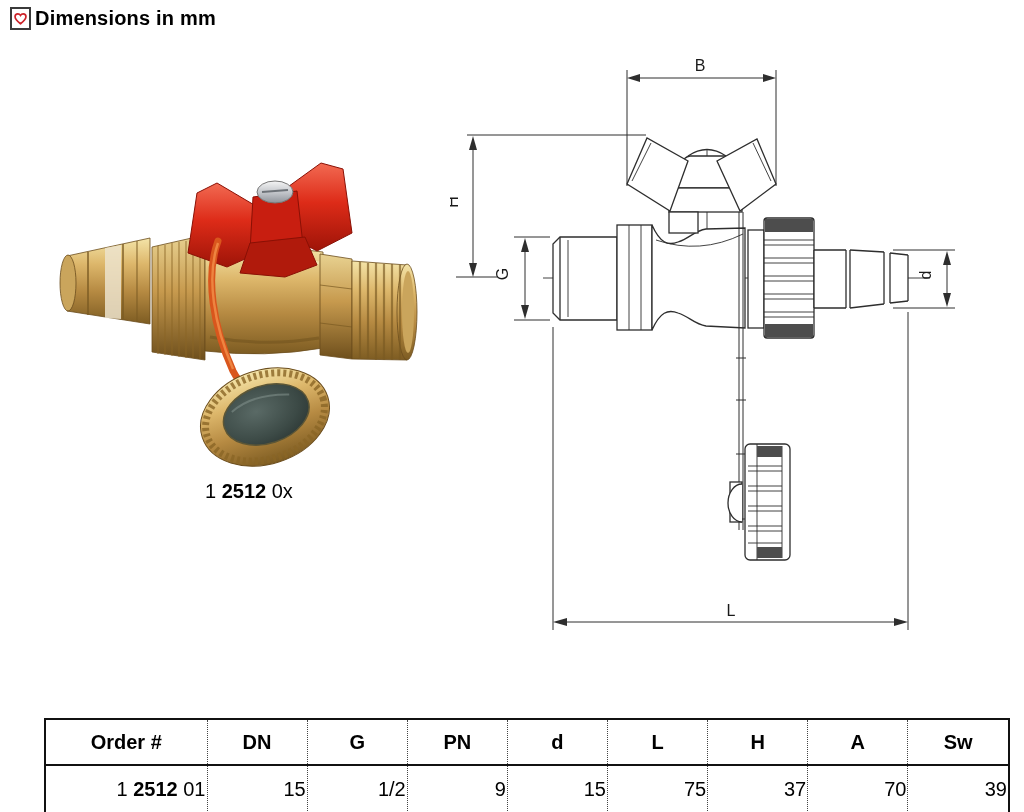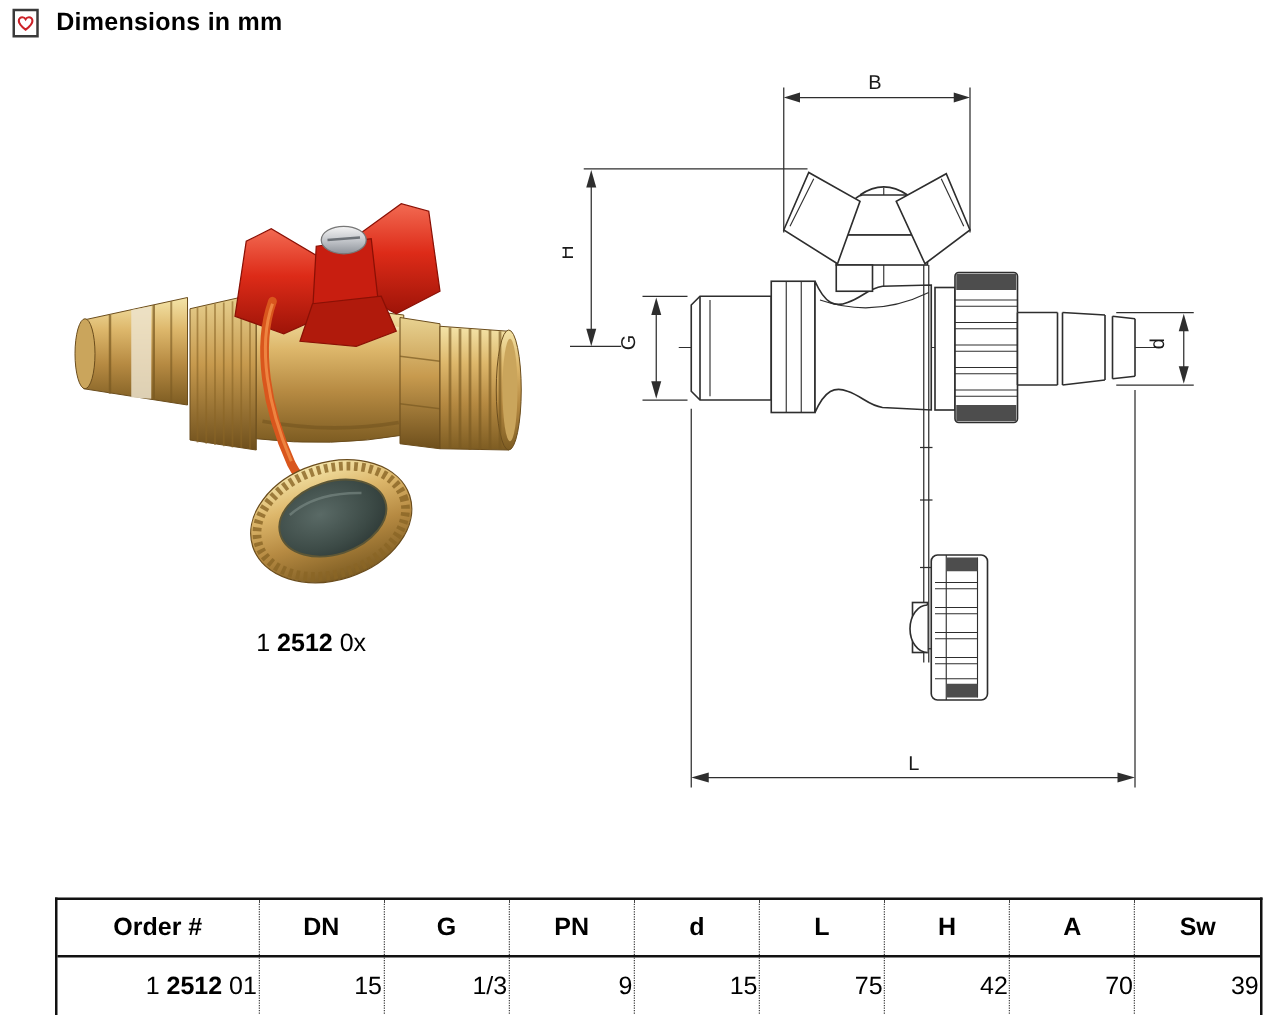--- a/index.html
+++ b/index.html
@@ -1,25 +1,25 @@
 <!DOCTYPE html>
 <html><head>
 <meta charset="utf-8">
 <style>
   html,body{margin:0;padding:0;}
   body{
     width:1024px;height:812px;position:relative;background:#ffffff;
     font-family:"Liberation Sans",sans-serif;color:#000;overflow:hidden;
   }
-  .doc-header{position:absolute;left:10px;top:7px;display:flex;align-items:center;gap:14px;}
+  .doc-header{position:absolute;left:10px;top:7px;display:flex;align-items:center;gap:4px;}
   .heart-box{width:21px;height:23px;border:2px solid #3a3a3a;background:#fff;
     display:flex;align-items:center;justify-content:center;box-sizing:border-box;}
   .doc-title{font-size:20px;font-weight:bold;letter-spacing:.2px;}
   .photo-wrap{position:absolute;left:55px;top:155px;width:395px;height:320px;}
-  .caption{position:absolute;left:205px;top:504px;font-size:20px;white-space:pre;}
+  .caption{position:absolute;left:205px;top:480px;font-size:20px;white-space:pre;}
   .caption b{font-weight:bold;}
   .drawing-wrap{position:absolute;left:450px;top:55px;width:570px;height:595px;}
   .table-frame{
     position:absolute;left:44px;top:718px;width:966px;box-sizing:border-box;
     border-top:2px solid #111;border-left:2px solid #111;border-right:2px solid #111;
     border-bottom:1px dotted #444;background:#fff;
   }
   table.spec{border-collapse:collapse;table-layout:fixed;width:100%;}
   table.spec th{
     height:42px;font-size:20px;font-weight:bold;text-align:center;vertical-align:middle;
@@ -317,23 +317,23 @@
       <th>L</th>
       <th>H</th>
       <th>A</th>
       <th>Sw</th>
     </tr>
   </thead>
   <tbody>
     <tr>
       <td><span>1 </span><b>2512</b><span> 01</span></td>
       <td>15</td>
-      <td>1/3</td>
+      <td>1/2</td>
       <td>9</td>
       <td>15</td>
       <td>75</td>
-      <td>42</td>
+      <td>37</td>
       <td>70</td>
       <td>39</td>
     </tr>
   </tbody>
 </table>
 </div>
 
 </body></html>

